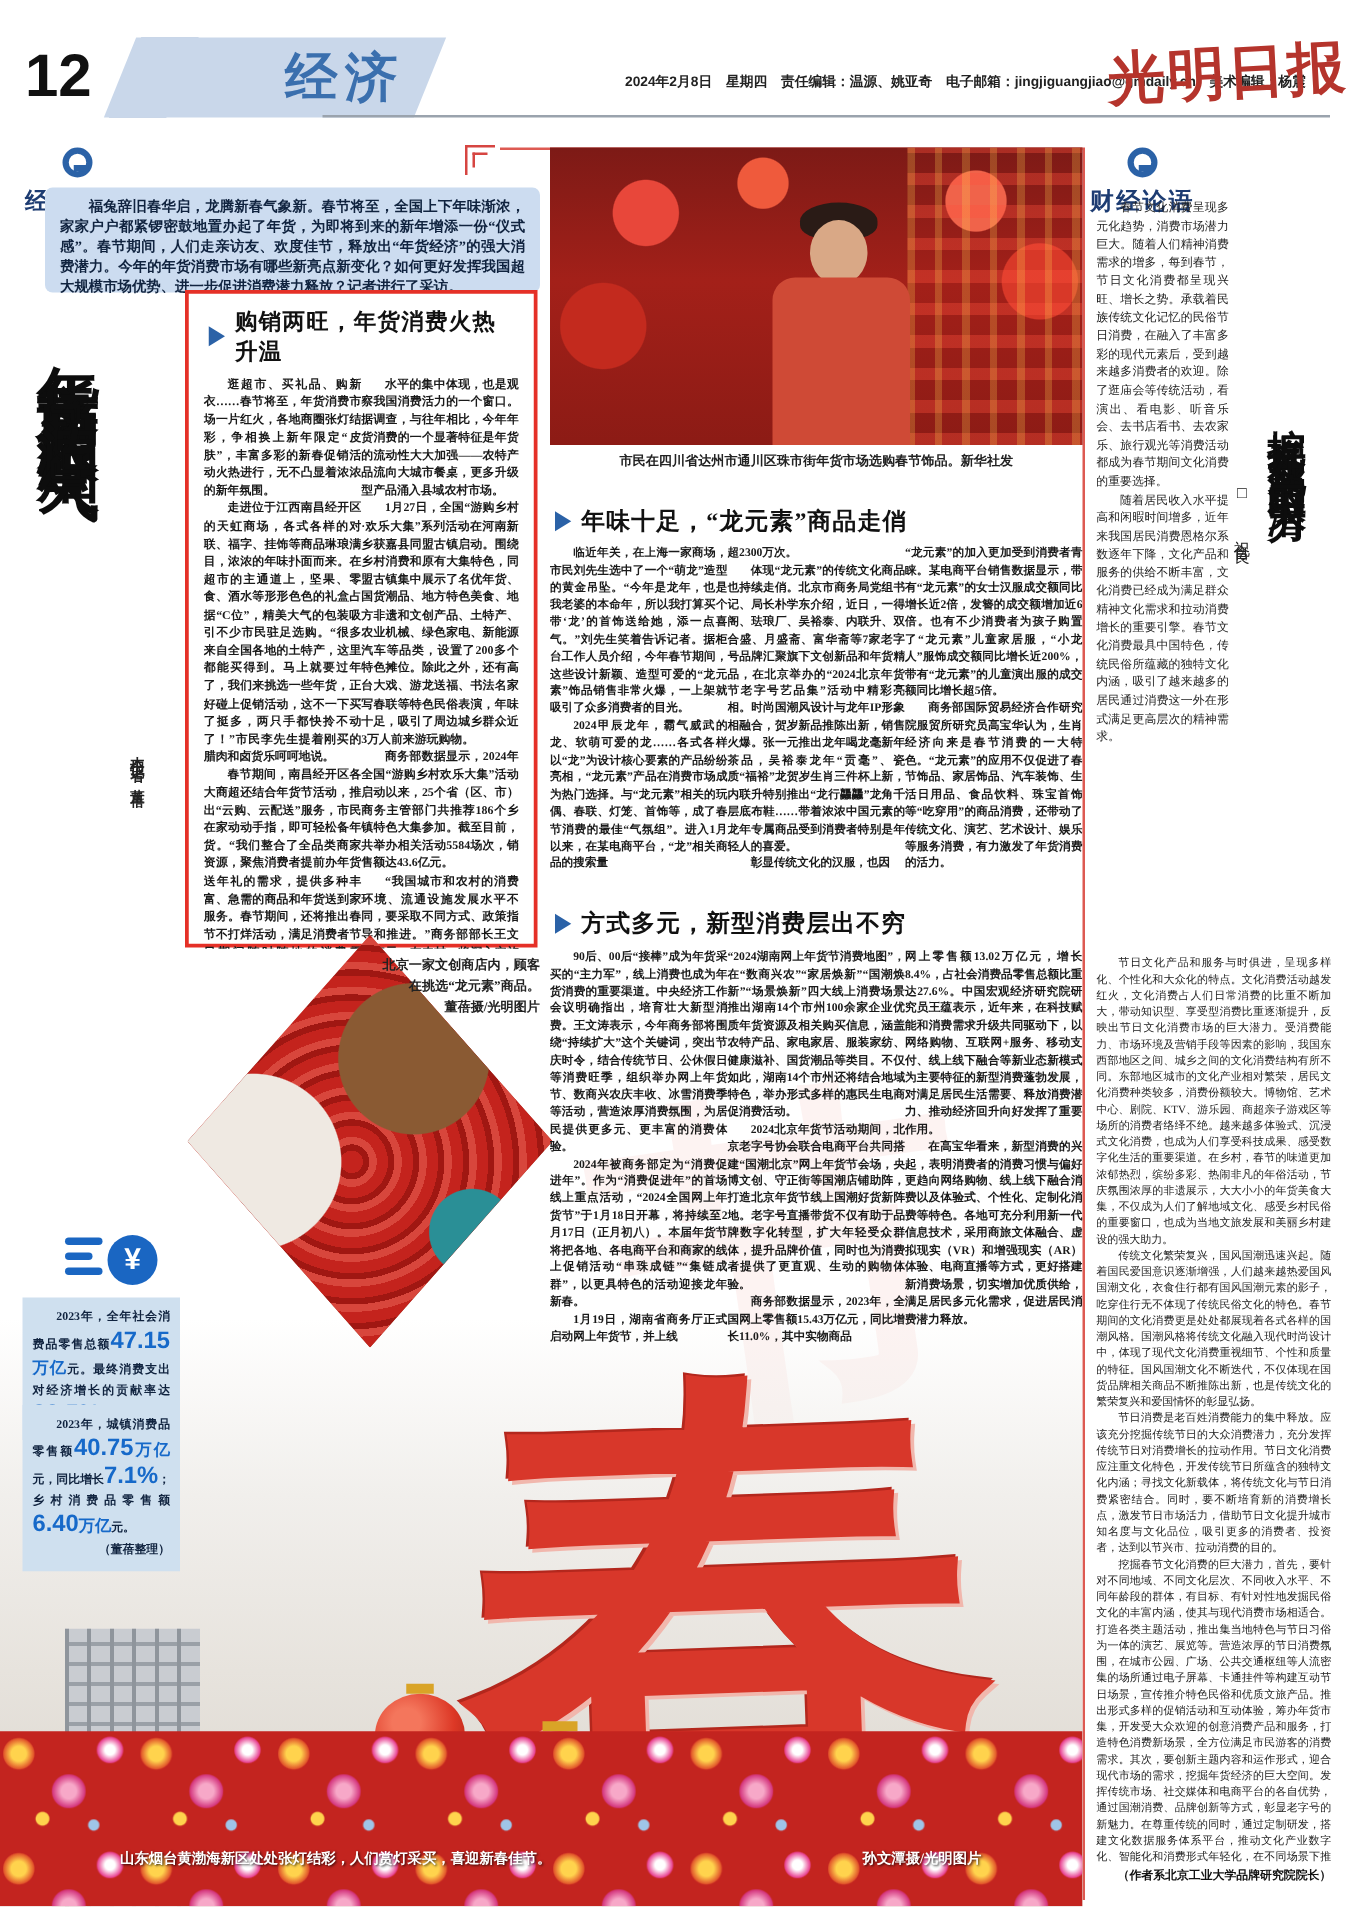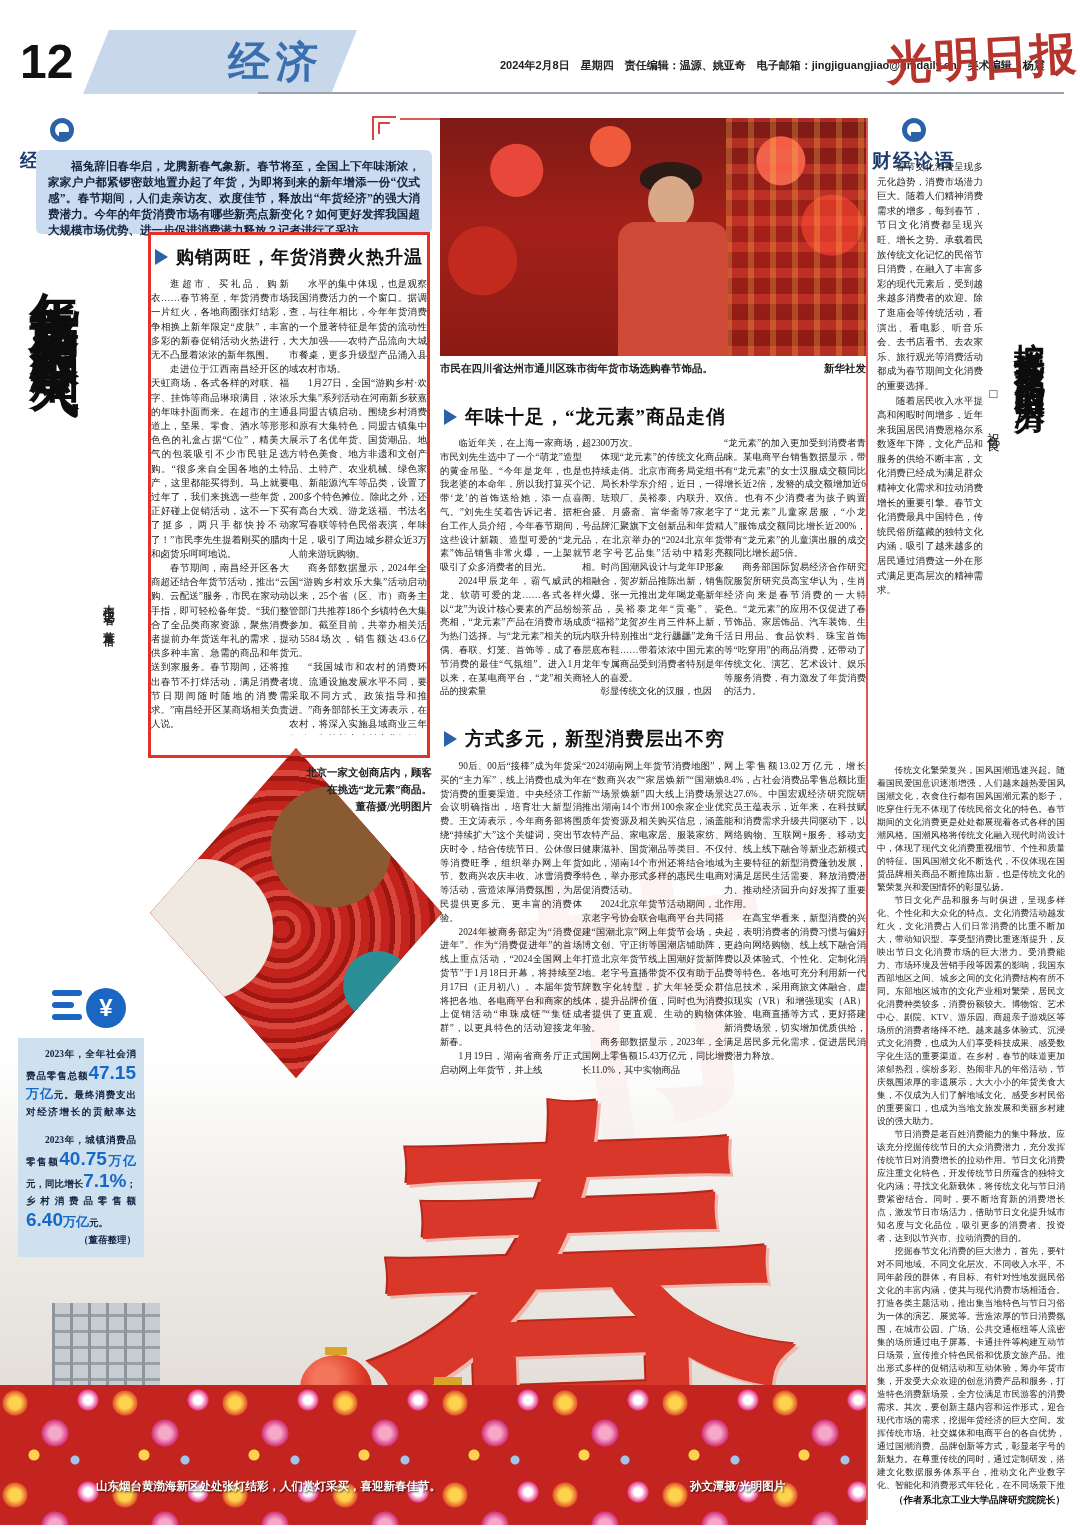--- a/index.html
+++ b/index.html
@@ -25,45 +25,45 @@
   .redline-h{height:2px;background:#dd5a52;}
   .redline-v{width:2px;background:#dd5a52;}
   
   .introbox{left:36px;top:150px;width:396px;height:84px;background:#ccdcf0;border-radius:6px;padding:8px 12px;box-sizing:border-box;}
   .introbox p{margin:0;font-size:11.5px;line-height:16px;text-indent:2em;text-align:justify;color:#10233f;font-weight:600;}
   
   .leadhead{left:22px;top:252px;height:764px;writing-mode:vertical-rl;text-orientation:upright;
             font-size:50px;font-weight:900;letter-spacing:7px;color:#0d0d0d;}
   .leadby{left:101px;top:596px;writing-mode:vertical-rl;text-orientation:upright;font-size:11.5px;color:#222;letter-spacing:3px;font-weight:600;}
   
-  .redbox{left:148px;top:232px;width:282px;height:526px;border:3px solid #e53027;box-sizing:border-box;background:#fff;padding:6px 0;}
+  .redbox{left:148px;top:232px;width:282px;height:526px;border:3px solid #e53027;box-sizing:border-box;background:#fff;padding:6px 12px;}
   .art-title{display:flex;align-items:center;gap:8px;margin:4px 0 8px 4px;}
   .tri{width:0;height:0;border-left:13px solid #2b62a7;border-top:8px solid transparent;border-bottom:8px solid transparent;}
   .art-title h2{margin:0;font-size:18px;font-weight:900;color:#111;letter-spacing:1px;}
-  .cols{display:flex;overflow:hidden;}
+  .cols{display:flex;overflow:hidden;font-weight:bold;}
   .col{flex:1;overflow:hidden;}
   .bp{margin:0;text-indent:2em;text-align:justify;}
   .redbox .col{height:458px;}
   .redbox .bp{font-size:9.5px;line-height:14.2px;}
   
   .photo1{left:440px;top:118px;width:426px;height:238px;overflow:hidden;
     background:
       radial-gradient(circle at 18% 22%, #e8473a 26px, rgba(0,0,0,0) 27px),
       radial-gradient(circle at 40% 12%, #ef5a3c 20px, rgba(0,0,0,0) 21px),
       radial-gradient(circle at 80% 18%, #f0634a 24px, rgba(0,0,0,0) 25px),
       radial-gradient(circle at 92% 45%, #d83828 30px, rgba(0,0,0,0) 31px),
       radial-gradient(circle at 10% 60%, #c32a1e 34px, rgba(0,0,0,0) 35px),
       linear-gradient(180deg,#7d1a16 0%,#a32019 45%,#8c1b15 100%);}
   .p1-head{position:absolute;left:208px;top:58px;width:46px;height:52px;border-radius:50%;background:#d9a886;}
   .p1-hair{position:absolute;left:200px;top:44px;width:62px;height:30px;border-radius:50% 50% 40% 40%;background:#2a1b16;}
   .p1-body{position:absolute;left:178px;top:104px;width:110px;height:134px;border-radius:18px 18px 0 0;background:#cf4a36;}
   .p1-deco{position:absolute;right:0;top:0;width:140px;height:238px;
     background:repeating-linear-gradient(90deg,rgba(255,210,80,.25) 0 6px,rgba(0,0,0,0) 6px 22px),
                repeating-linear-gradient(0deg,rgba(255,80,60,.35) 0 10px,rgba(0,0,0,0) 10px 26px);}
-  .cap1{left:440px;top:362px;width:426px;font-size:10.5px;color:#222;display:flex;justify-content:space-between;font-weight:600;}
+  .cap1{left:440px;top:362px;width:426px;font-size:10.5px;color:#222;display:flex;justify-content:center;font-weight:600;}
   .cap1 .credit{font-weight:900;}
   
   .t2{left:440px;top:400px;}
   .row2{left:440px;top:437px;width:426px;height:266px;}
   .t3{left:440px;top:722px;}
   .row3{left:440px;top:760px;width:426px;height:332px;}
   .row2 .bp,.row3 .bp{font-size:9.3px;line-height:13.8px;}
   .row2 .col{height:266px;} .row3 .col{height:332px;}
   .art-title.mid h2{font-size:19px;}
   .watermark{left:480px;top:820px;font-size:300px;color:rgba(230,90,75,0.07);font-weight:900;transform:rotate(-8deg);z-index:0;}
@@ -252,22 +252,22 @@
     <span class="glogo"></span>
     <span class="badge-label">财经论语</span>
   </div>
   <div class="abs op-narrow">
     <p class="bp">春节文化消费呈现多元化趋势，消费市场潜力巨大。随着人们精神消费需求的增多，每到春节，节日文化消费都呈现兴旺、增长之势。承载着民族传统文化记忆的民俗节日消费，在融入了丰富多彩的现代元素后，受到越来越多消费者的欢迎。除了逛庙会等传统活动，看演出、看电影、听音乐会、去书店看书、去农家乐、旅行观光等消费活动都成为春节期间文化消费的重要选择。</p>
     <p class="bp">随着居民收入水平提高和闲暇时间增多，近年来我国居民消费恩格尔系数逐年下降，文化产品和服务的供给不断丰富，文化消费已经成为满足群众精神文化需求和拉动消费增长的重要引擎。春节文化消费最具中国特色，传统民俗所蕴藏的独特文化内涵，吸引了越来越多的居民通过消费这一外在形式满足更高层次的精神需求。</p>
   </div>
   <div class="abs op-head">挖掘春节文化消费的巨大潜力</div>
   <div class="abs op-author">□ 祝合良</div>
   <div class="abs op-wide">
+    <p class="bp">节日文化产品和服务与时俱进，呈现多样化、个性化和大众化的特点。文化消费活动越发红火，文化消费占人们日常消费的比重不断加大，带动知识型、享受型消费比重逐渐提升，反映出节日文化消费市场的巨大潜力。受消费能力、市场环境及营销手段等因素的影响，我国东西部地区之间、城乡之间的文化消费结构有所不同。东部地区城市的文化产业相对繁荣，居民文化消费种类较多，消费份额较大。博物馆、艺术中心、剧院、KTV、游乐园、商超亲子游戏区等场所的消费者络绎不绝。越来越多体验式、沉浸式文化消费，也成为人们享受科技成果、感受数字化生活的重要渠道。在乡村，春节的味道更加浓郁热烈，缤纷多彩、热闹非凡的年俗活动，节庆氛围浓厚的非遗展示，大大小小的年货美食大集，不仅成为人们了解地域文化、感受乡村民俗的重要窗口，也成为当地文旅发展和美丽乡村建设的强大助力。</p>
     <p class="bp">传统文化繁荣复兴，国风国潮迅速兴起。随着国民爱国意识逐渐增强，人们越来越热爱国风国潮文化，衣食住行都有国风国潮元素的影子，吃穿住行无不体现了传统民俗文化的特色。春节期间的文化消费更是处处都展现着各式各样的国潮风格。国潮风格将传统文化融入现代时尚设计中，体现了现代文化消费重视细节、个性和质量的特征。国风国潮文化不断迭代，不仅体现在国货品牌相关商品不断推陈出新，也是传统文化的繁荣复兴和爱国情怀的彰显弘扬。</p>
-    <p class="bp">节日文化产品和服务与时俱进，呈现多样化、个性化和大众化的特点。文化消费活动越发红火，文化消费占人们日常消费的比重不断加大，带动知识型、享受型消费比重逐渐提升，反映出节日文化消费市场的巨大潜力。受消费能力、市场环境及营销手段等因素的影响，我国东西部地区之间、城乡之间的文化消费结构有所不同。东部地区城市的文化产业相对繁荣，居民文化消费种类较多，消费份额较大。博物馆、艺术中心、剧院、KTV、游乐园、商超亲子游戏区等场所的消费者络绎不绝。越来越多体验式、沉浸式文化消费，也成为人们享受科技成果、感受数字化生活的重要渠道。在乡村，春节的味道更加浓郁热烈，缤纷多彩、热闹非凡的年俗活动，节庆氛围浓厚的非遗展示，大大小小的年货美食大集，不仅成为人们了解地域文化、感受乡村民俗的重要窗口，也成为当地文旅发展和美丽乡村建设的强大助力。</p>
     <p class="bp">节日消费是老百姓消费能力的集中释放。应该充分挖掘传统节日的大众消费潜力，充分发挥传统节日对消费增长的拉动作用。节日文化消费应注重文化特色，开发传统节日所蕴含的独特文化内涵；寻找文化新载体，将传统文化与节日消费紧密结合。同时，要不断培育新的消费增长点，激发节日市场活力，借助节日文化提升城市知名度与文化品位，吸引更多的消费者、投资者，达到以节兴市、拉动消费的目的。</p>
     <p class="bp">挖掘春节文化消费的巨大潜力，首先，要针对不同地域、不同文化层次、不同收入水平、不同年龄段的群体，有目标、有针对性地发掘民俗文化的丰富内涵，使其与现代消费市场相适合。打造各类主题活动，推出集当地特色与节日习俗为一体的演艺、展览等。营造浓厚的节日消费氛围，在城市公园、广场、公共交通枢纽等人流密集的场所通过电子屏幕、卡通挂件等构建互动节日场景，宣传推介特色民俗和优质文旅产品。推出形式多样的促销活动和互动体验，筹办年货市集，开发受大众欢迎的创意消费产品和服务，打造特色消费新场景，全方位满足市民游客的消费需求。其次，要创新主题内容和运作形式，迎合现代市场的需求，挖掘年货经济的巨大空间。发挥传统市场、社交媒体和电商平台的各自优势，通过国潮消费、品牌创新等方式，彰显老字号的新魅力。在尊重传统的同时，通过定制研发，搭建文化数据服务体系平台，推动文化产业数字化、智能化和消费形式年轻化，在不同场景下推动文商旅的深度融合，促进文化消费提质升级。再次，要积极扶持节日文化产业发展中具有示范性和引领性的项目，完善文化消费激励政策和文化市场监管机制，优化文旅基础设施建设。推进文化事业和文化产业的连接，加强对文旅企业的服务与指导，深化周边区域合作，不断丰富文化消费产品和服务，助力区域节日文化品牌打造，创造更多元、更有吸引力的文化消费新业态。此外，要增加节日期间消费的金融支持和消费补贴，比如鼓励银行推出针对节日的信用卡消费优惠活动，联合商超、电商平台等发行节日消费补贴券等，推动相关促消费措施落地生效。</p>
   </div>
   <div class="abs op-footer">（作者系北京工业大学品牌研究院院长）</div>
 
   <div class="abs photo3">
     <div class="spring">春</div>
     <div class="building"></div>
     <div class="lant l1"></div>
     <div class="lant l2"></div>

